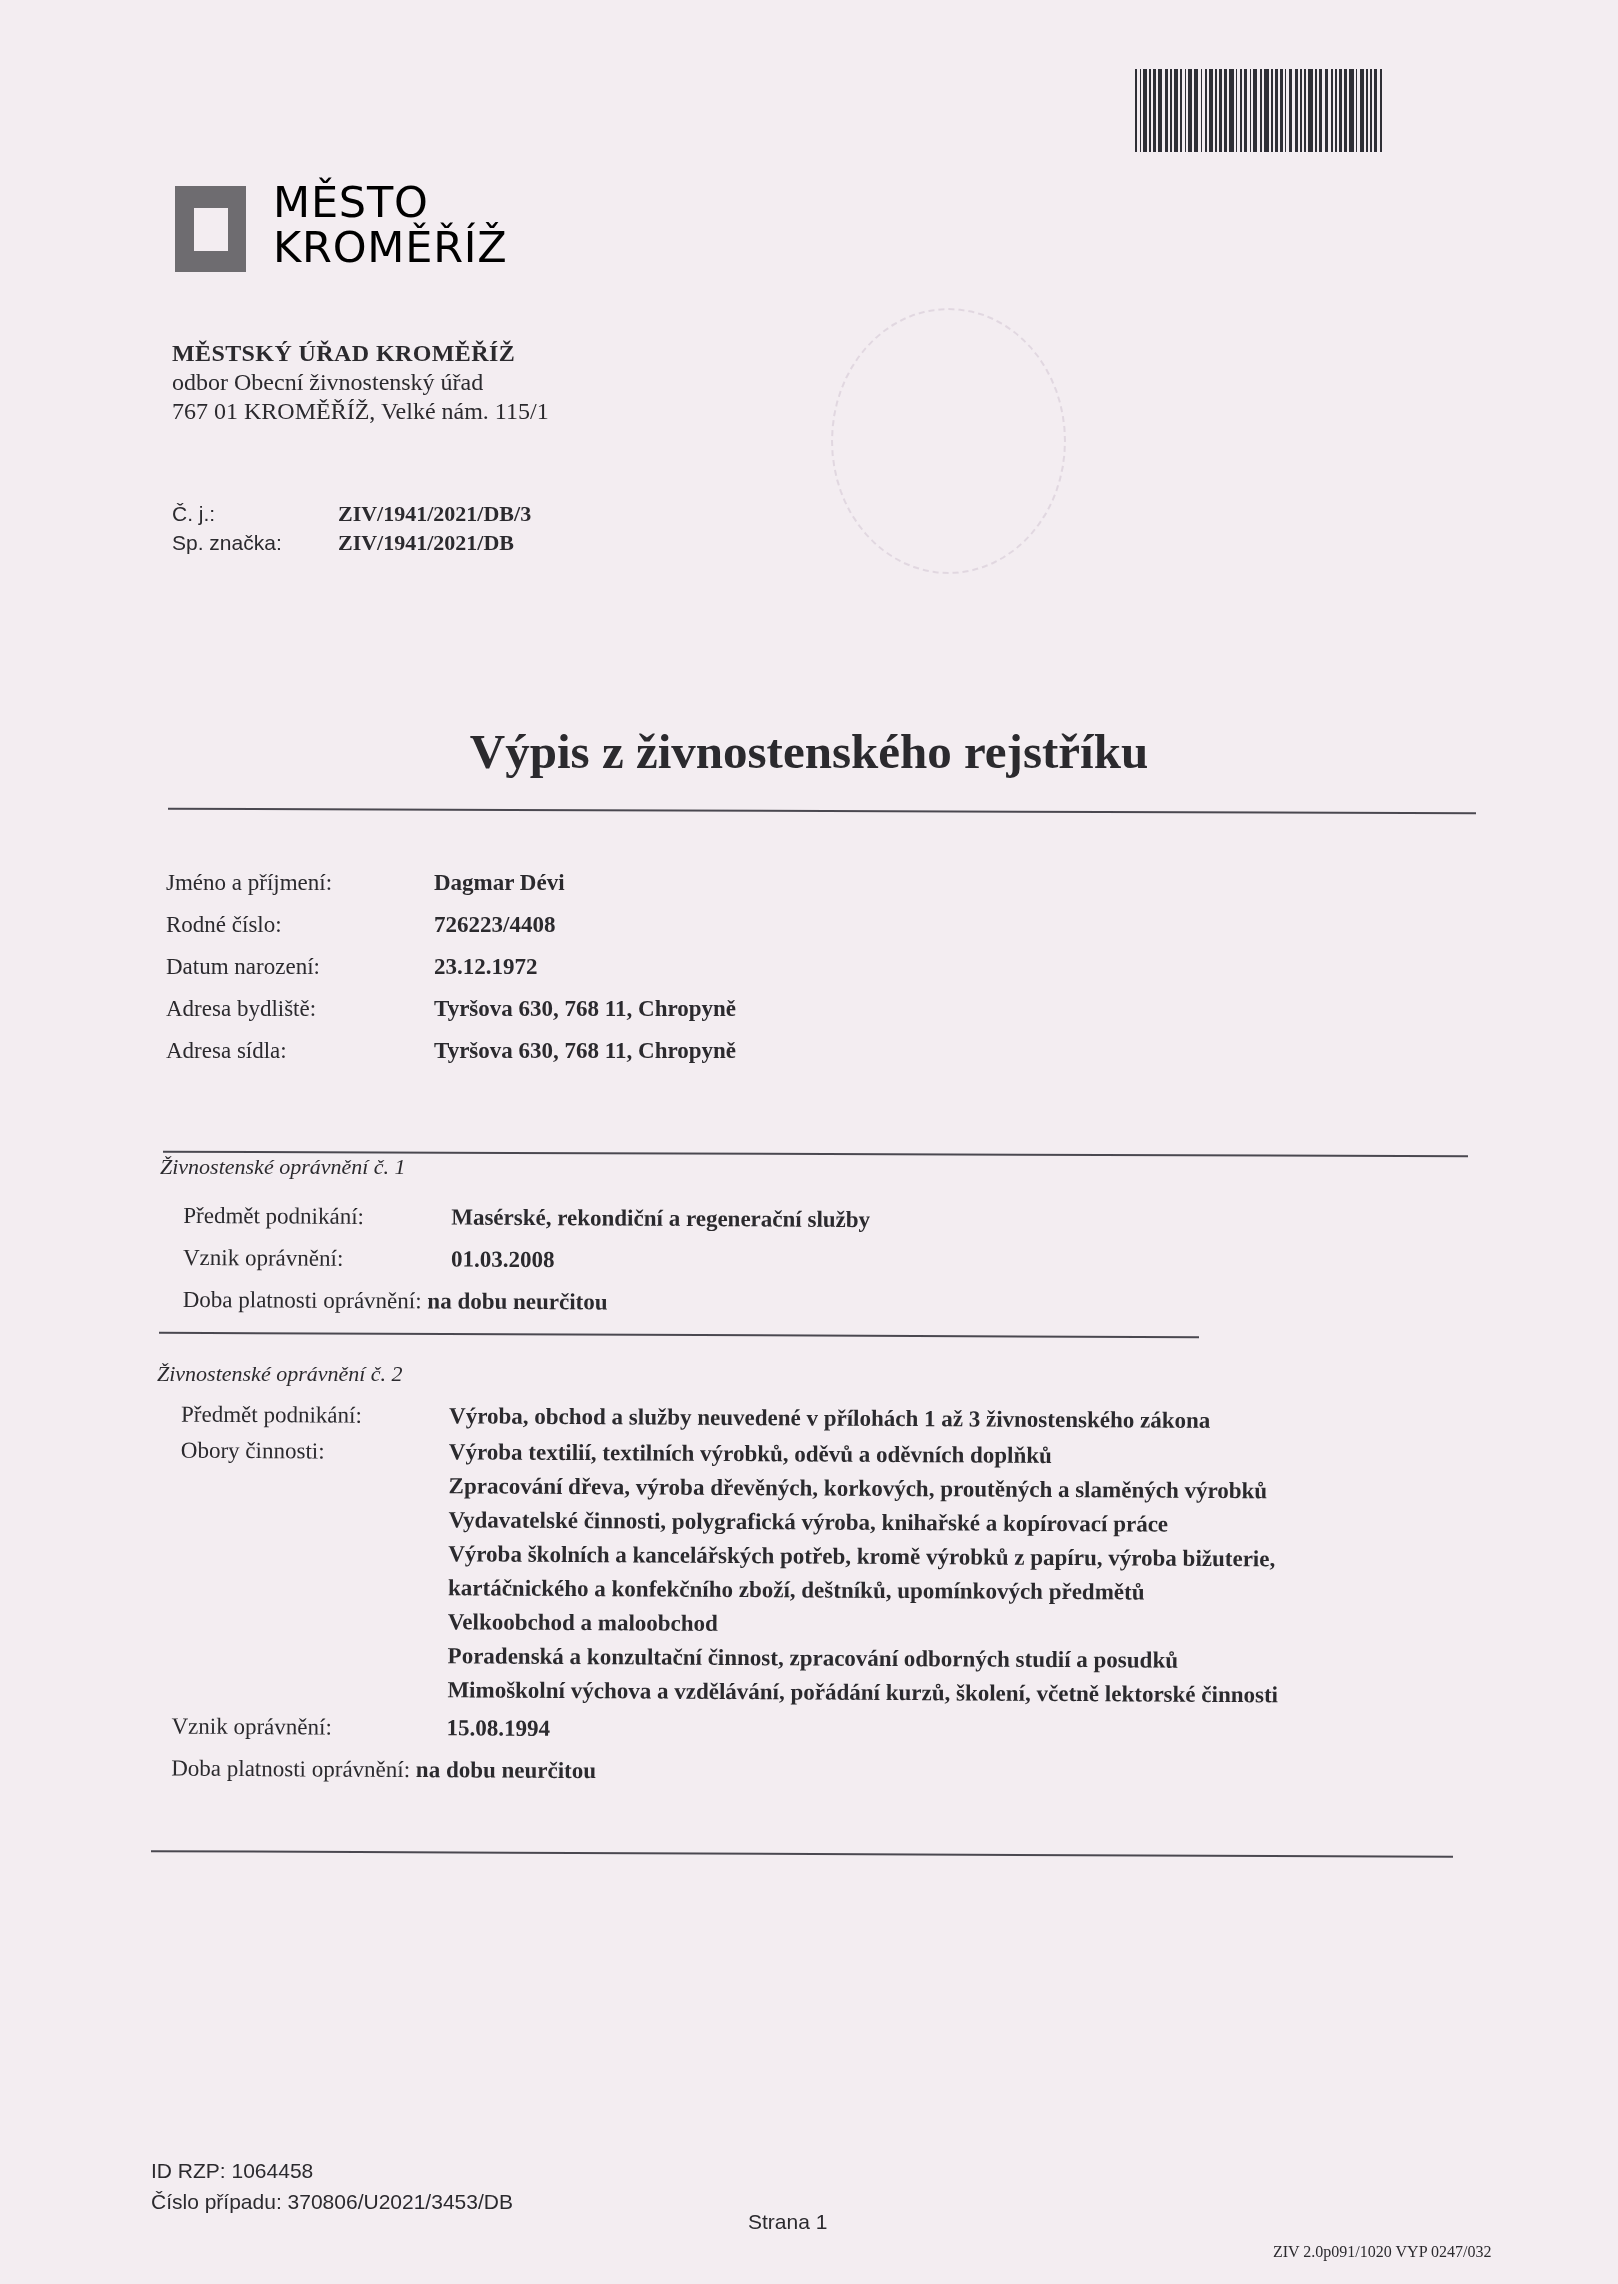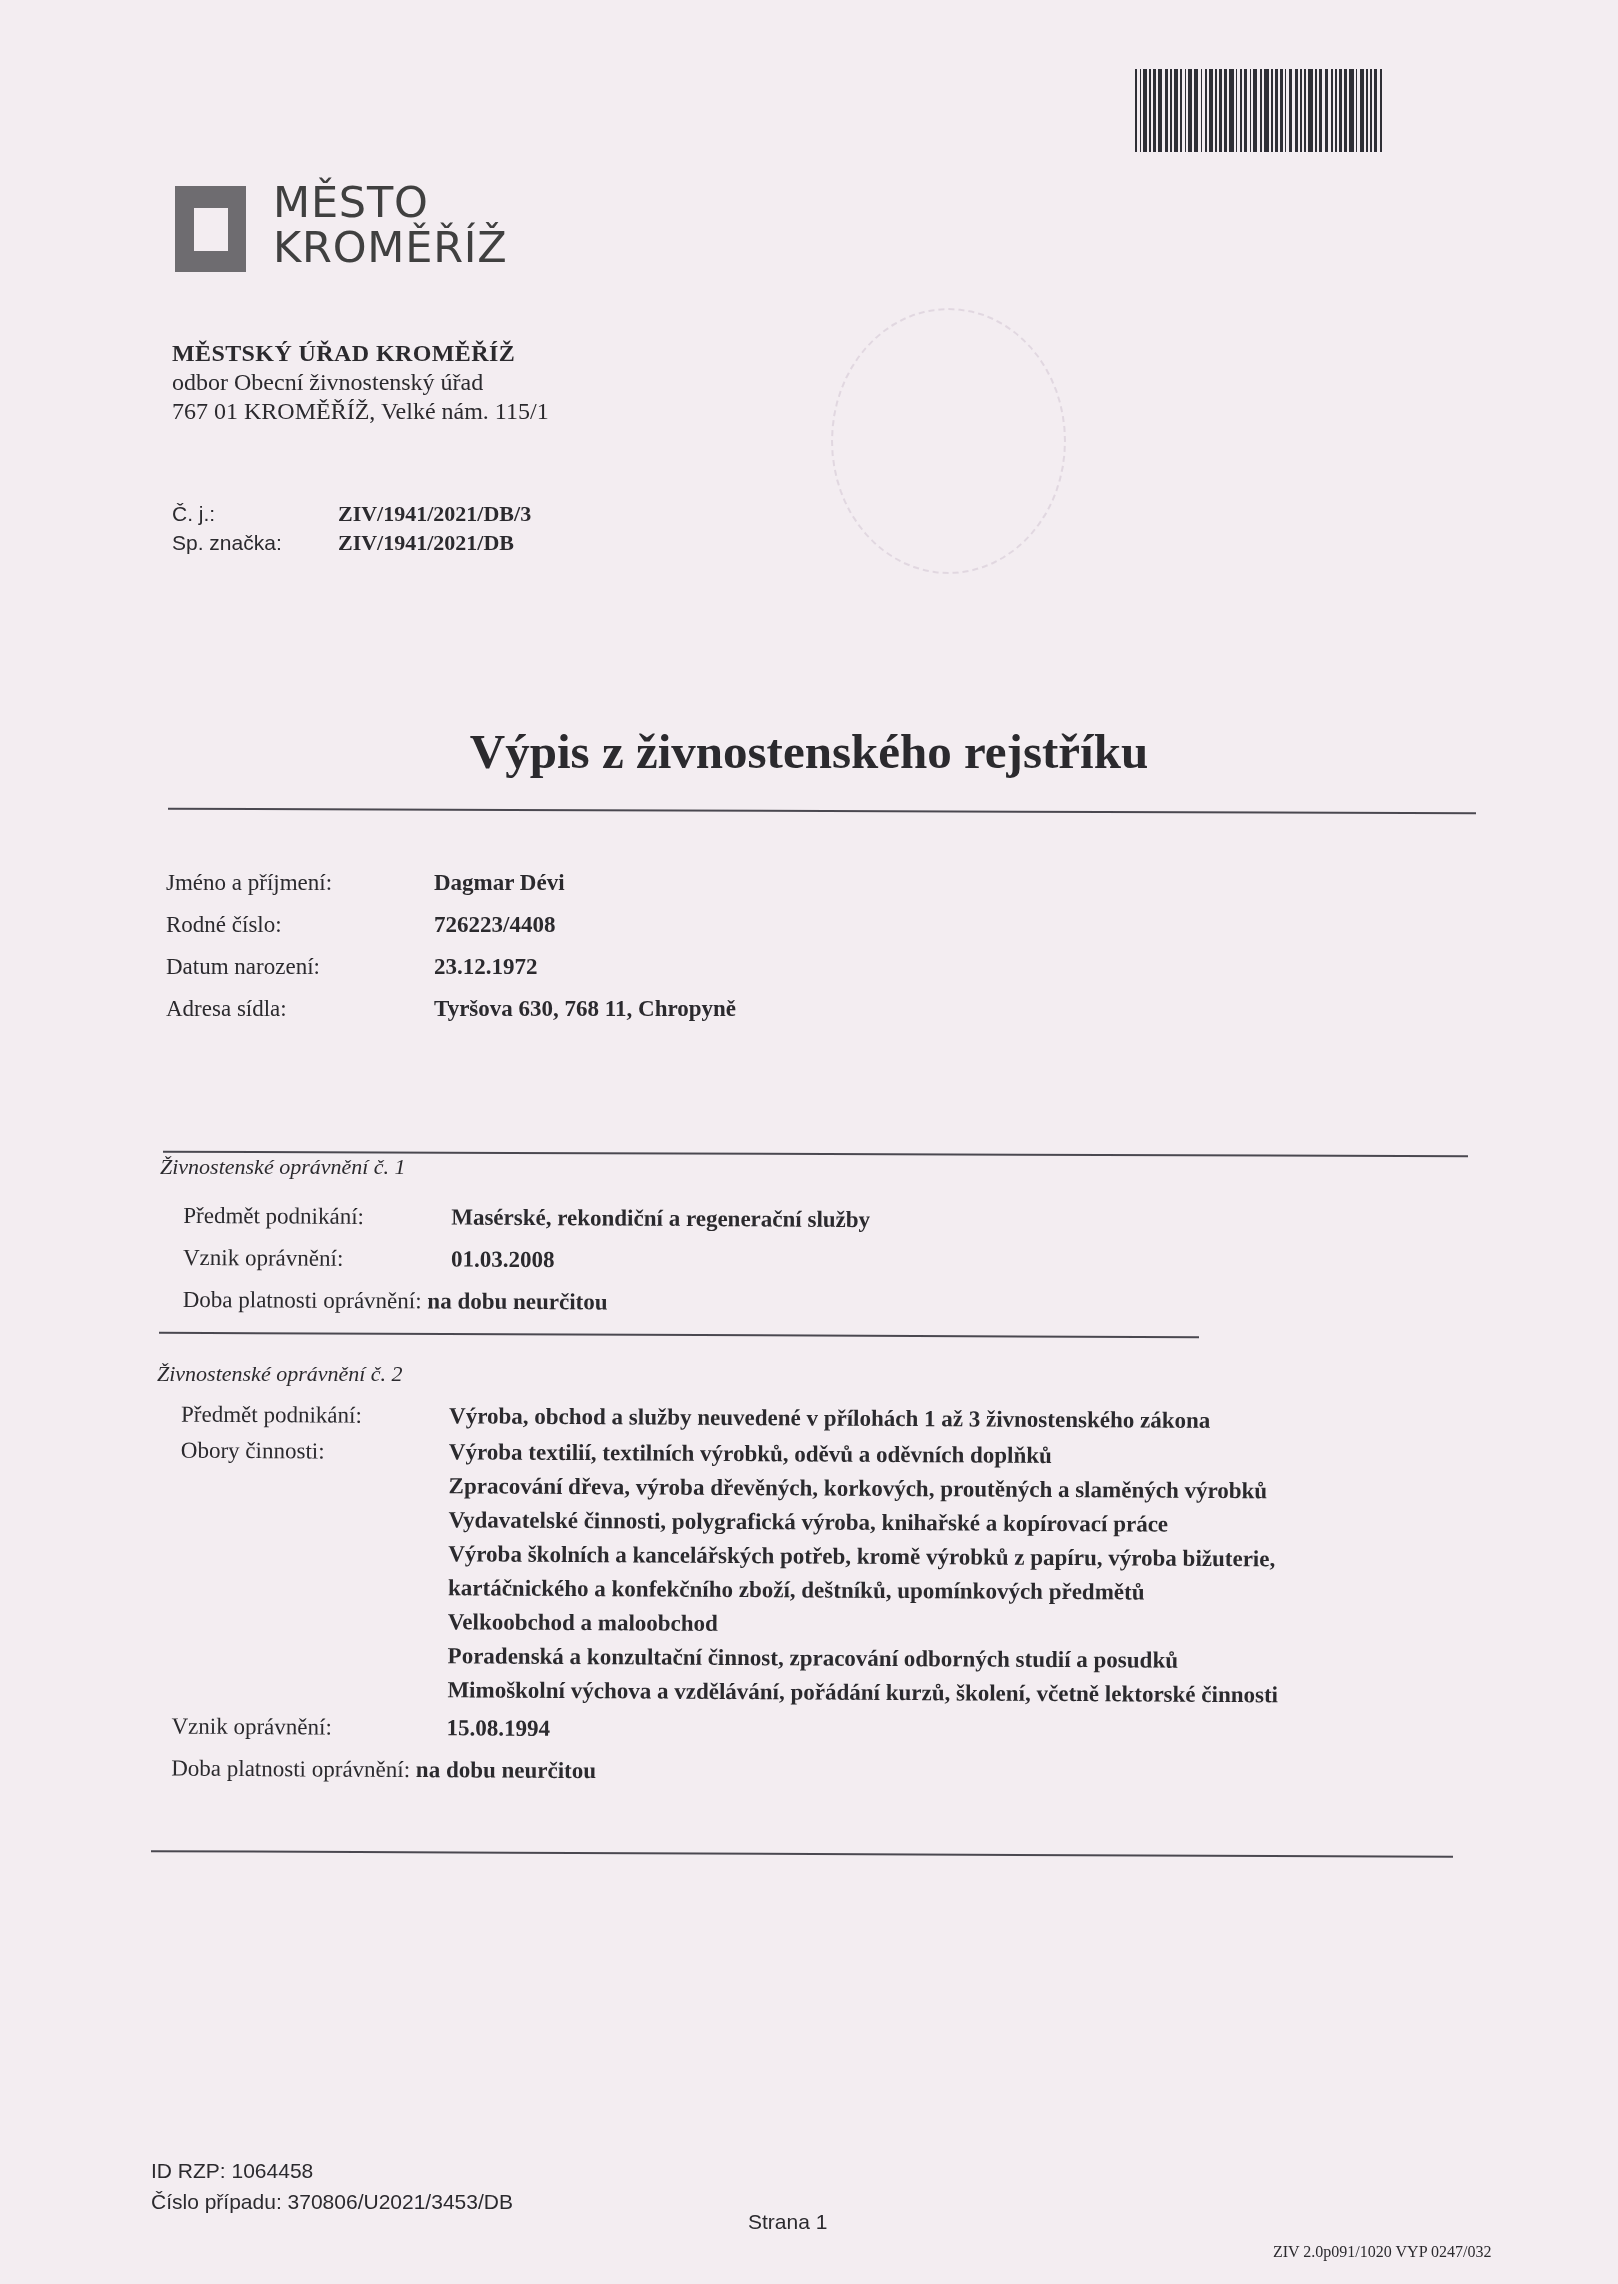--- a/index.html
+++ b/index.html
@@ -8,21 +8,21 @@
     background: #f3edf1;
     position: relative; overflow: hidden;
     font-family: "Liberation Serif", serif;
     color: #2b2a2e;
   }
   .abs { position: absolute; }
   .barcode { left: 1135px; top: 69px; width: 362px; height: 83px; display: flex; align-items: stretch; }
   .barcode span { display: block; background: #2f2f36; margin-right: 2.3px; }
   .logo-square { left: 175px; top: 186px; width: 71px; height: 86px; background: #6e6c70; }
   .logo-square::after { content: ""; position: absolute; left: 18.5px; top: 21.5px; width: 34px; height: 43px; background: #f3edf1; }
-  .logo-text { left: 273px; top: 180px; font-family: "DejaVu Sans", sans-serif; font-size: 43px; line-height: 45px; color: #404040; letter-spacing: 0.8px; }
+  .logo-text { left: 273px; top: 180px; font-family: "DejaVu Sans", sans-serif; font-size: 43px; line-height: 45px; color: #000000; letter-spacing: 0.8px; }
   .stamp { left: 831px; top: 308px; width: 231px; height: 262px; border-radius: 50%; border: 2.3px dashed rgba(170,150,175,0.25); }
   .office { left: 172px; top: 339px; font-size: 24px; line-height: 29px; }
   .office .b { font-weight: bold; letter-spacing: 0.4px; }
   .ref { left: 172px; top: 499px; font-size: 22px; line-height: 29px; }
   .ref .lab { display: inline-block; width: 166px; font-family: Liberation Sans, sans-serif; font-size: 21px; }
   .ref .val { font-weight: bold; }
   .title { left: 0; width: 1618px; top: 723px; text-align: center; font-size: 49px; font-weight: bold; }
   .rule { height: 1.5px; background: #4a4850; }
   .tbl { font-size: 23px; line-height: 42px; }
   .tbl .lab { display: inline-block; }
@@ -106,20 +106,21 @@
   <div><span class="lab">Sp. značka:</span><span class="val">ZIV/1941/2021/DB</span></div>
 </div>
 
 <div class="abs title">Výpis z živnostenského rejstříku</div>
 <div class="abs rule" style="left:168px; top:810px; width:1308px; transform:rotate(0.2deg);"></div>
 
 <div class="abs tbl" style="left:166px; top:862px;">
   <div><span class="lab" style="width:268px">Jméno a příjmení:</span><span class="val">Dagmar Dévi</span></div>
   <div><span class="lab" style="width:268px">Rodné číslo:</span><span class="val">726223/4408</span></div>
   <div><span class="lab" style="width:268px">Datum narození:</span><span class="val">23.12.1972</span></div>
+  <div><span class="lab" style="width:268px">Adresa bydliště:</span><span class="val">Tyršova 630, 768 11, Chropyně</span></div>
   <div><span class="lab" style="width:268px">Adresa sídla:</span><span class="val">Tyršova 630, 768 11, Chropyně</span></div>
 </div>
 <div class="abs rule" style="left:163px; top:1153px; width:1305px; transform:rotate(0.2deg);"></div>
 
 <div class="abs sec-title" style="left:160px; top:1154px;">Živnostenské oprávnění č. 1</div>
 <div class="abs tbl" style="left:183px; top:1197px; transform:rotate(0.35deg);">
   <div><span class="lab" style="width:268px">Předmět podnikání:</span><span class="val">Masérské, rekondiční a regenerační služby</span></div>
   <div><span class="lab" style="width:268px">Vznik oprávnění:</span><span class="val">01.03.2008</span></div>
   <div><span>Doba platnosti oprávnění:</span> <span class="val">na dobu neurčitou</span></div>
 </div>

